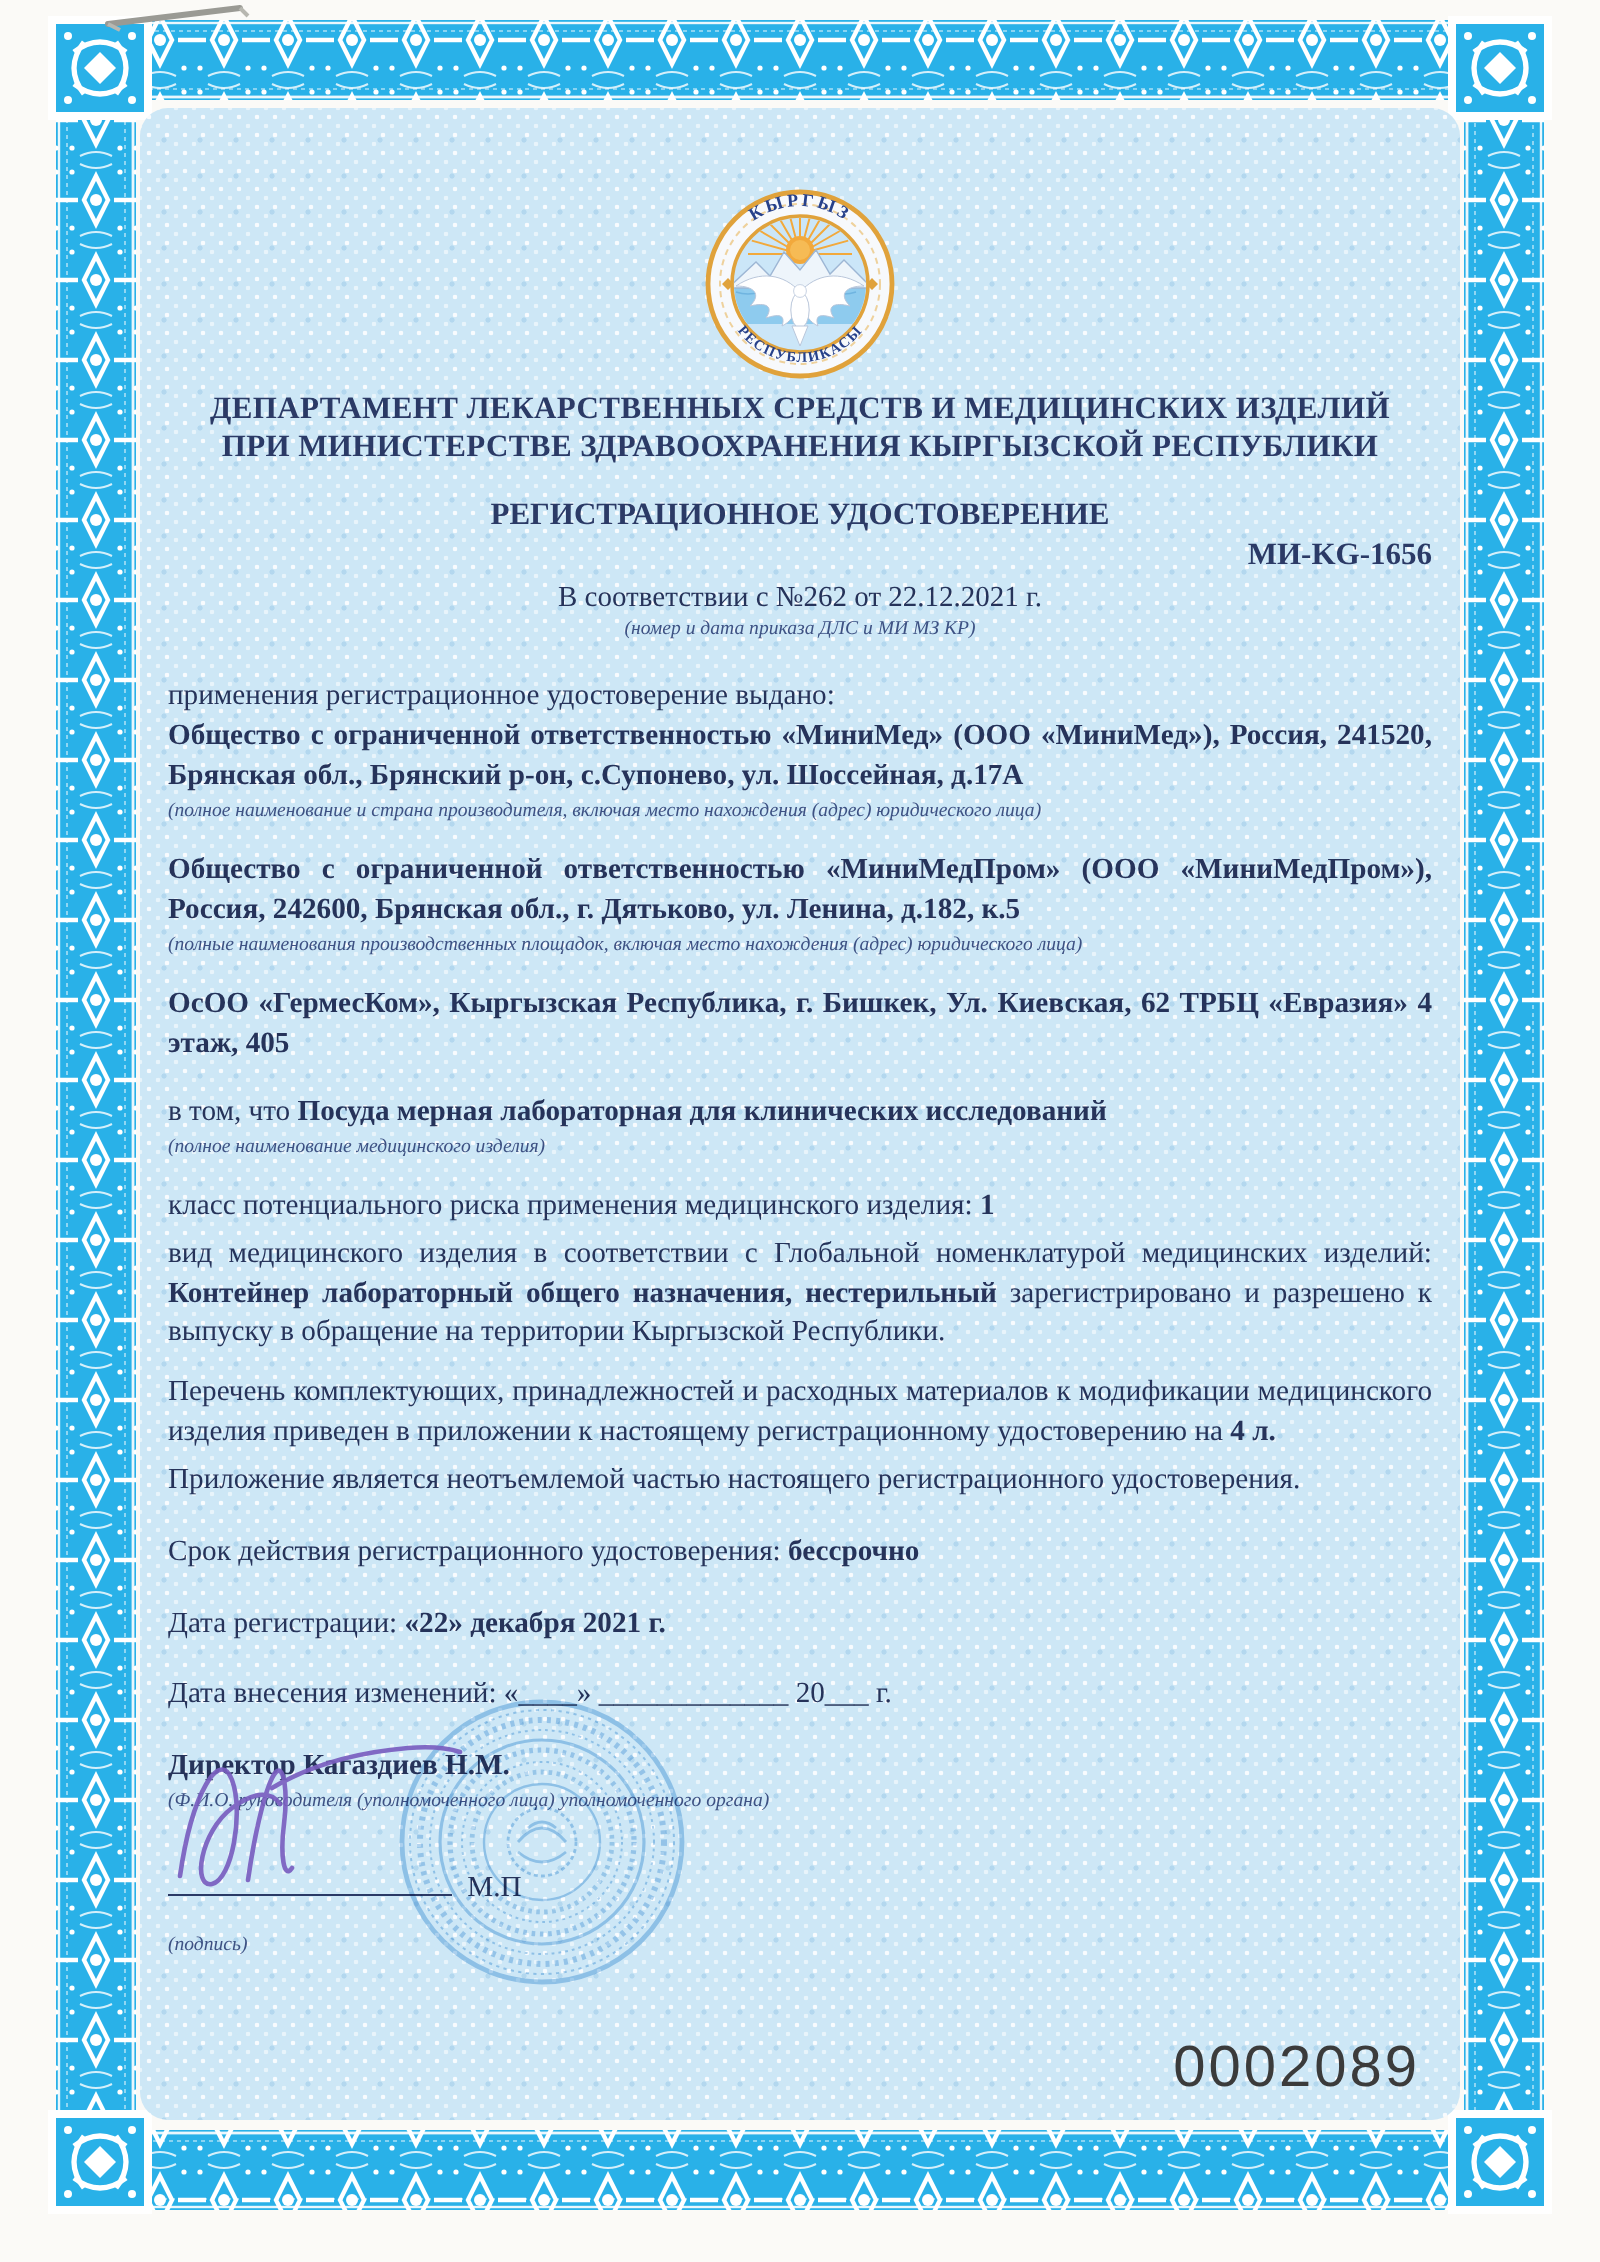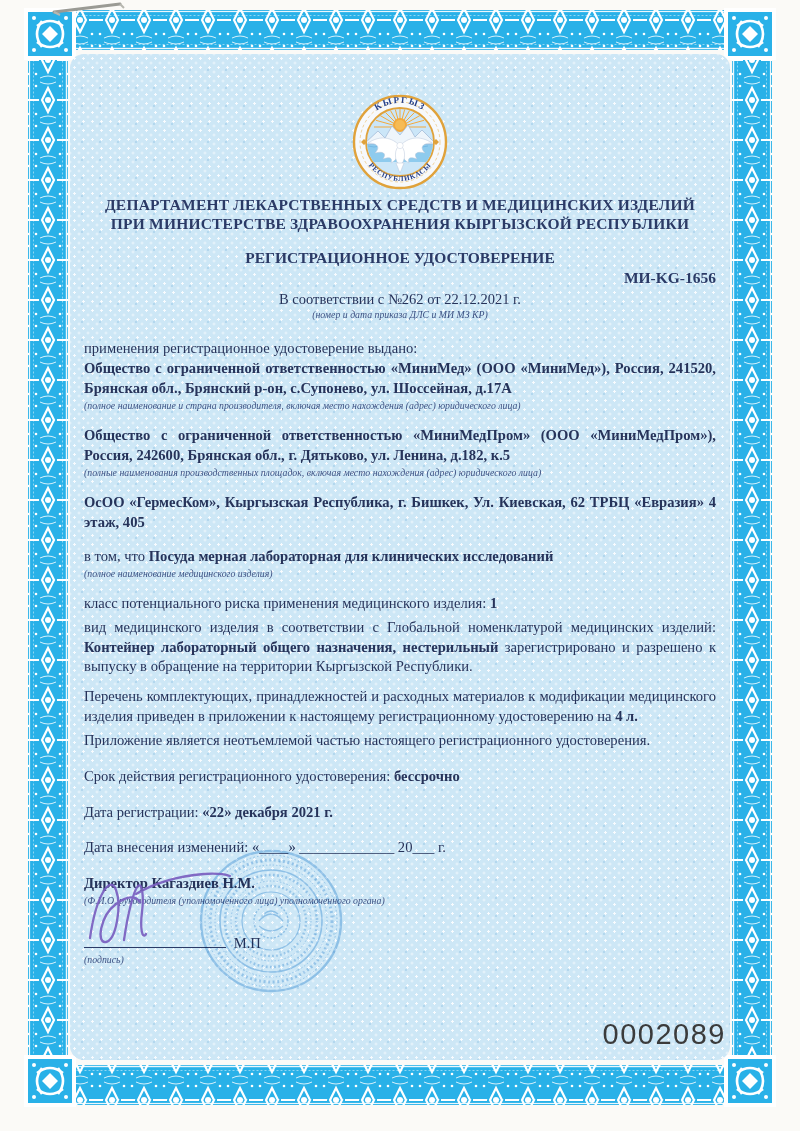--- a/index.html
+++ b/index.html
@@ -32,23 +32,23 @@
   .order{margin-top:4px;text-align:center;font-size:14.5px;}
   .cap{font-size:9.8px;font-style:italic;color:#3d5183;line-height:1.25;text-align:left;margin:1px 0 0;}
   .cap.center{text-align:center;}
   .par{font-size:14.6px;line-height:1.36;text-align:justify;margin:0;color:#26335a;}
   .b{font-weight:bold;}
   .mt18{margin-top:18px;} .mt10{margin-top:10px;}
   .mt14{margin-top:14px;} .mt4{margin-top:4px;} .mt16{margin-top:16px;}
   .sig-row{margin-top:26px;font-size:14.6px;}
   .sig-line{display:inline-block;width:142px;border-bottom:1.2px solid #2b3a66;height:14px;}
   .mp-label{margin-left:4px;}
-  .sig-cap{margin-top:2px;}
+  .sig-cap{margin-top:14px;}
   .serial{
-    position:absolute;right:4px;top:964px;
+    position:absolute;right:20px;top:964px;
     font-family:"Liberation Sans","DejaVu Sans",sans-serif;
     font-size:29px;color:#3b3b3b;letter-spacing:1.5px;z-index:2;
   }
   .stamp{position:absolute;left:196px;top:846px;z-index:3;opacity:.55;mix-blend-mode:multiply;}
   .signature{position:absolute;left:76px;top:856px;z-index:4;}
 </style>
 </head>
 <body>
 
 <div class="page">

